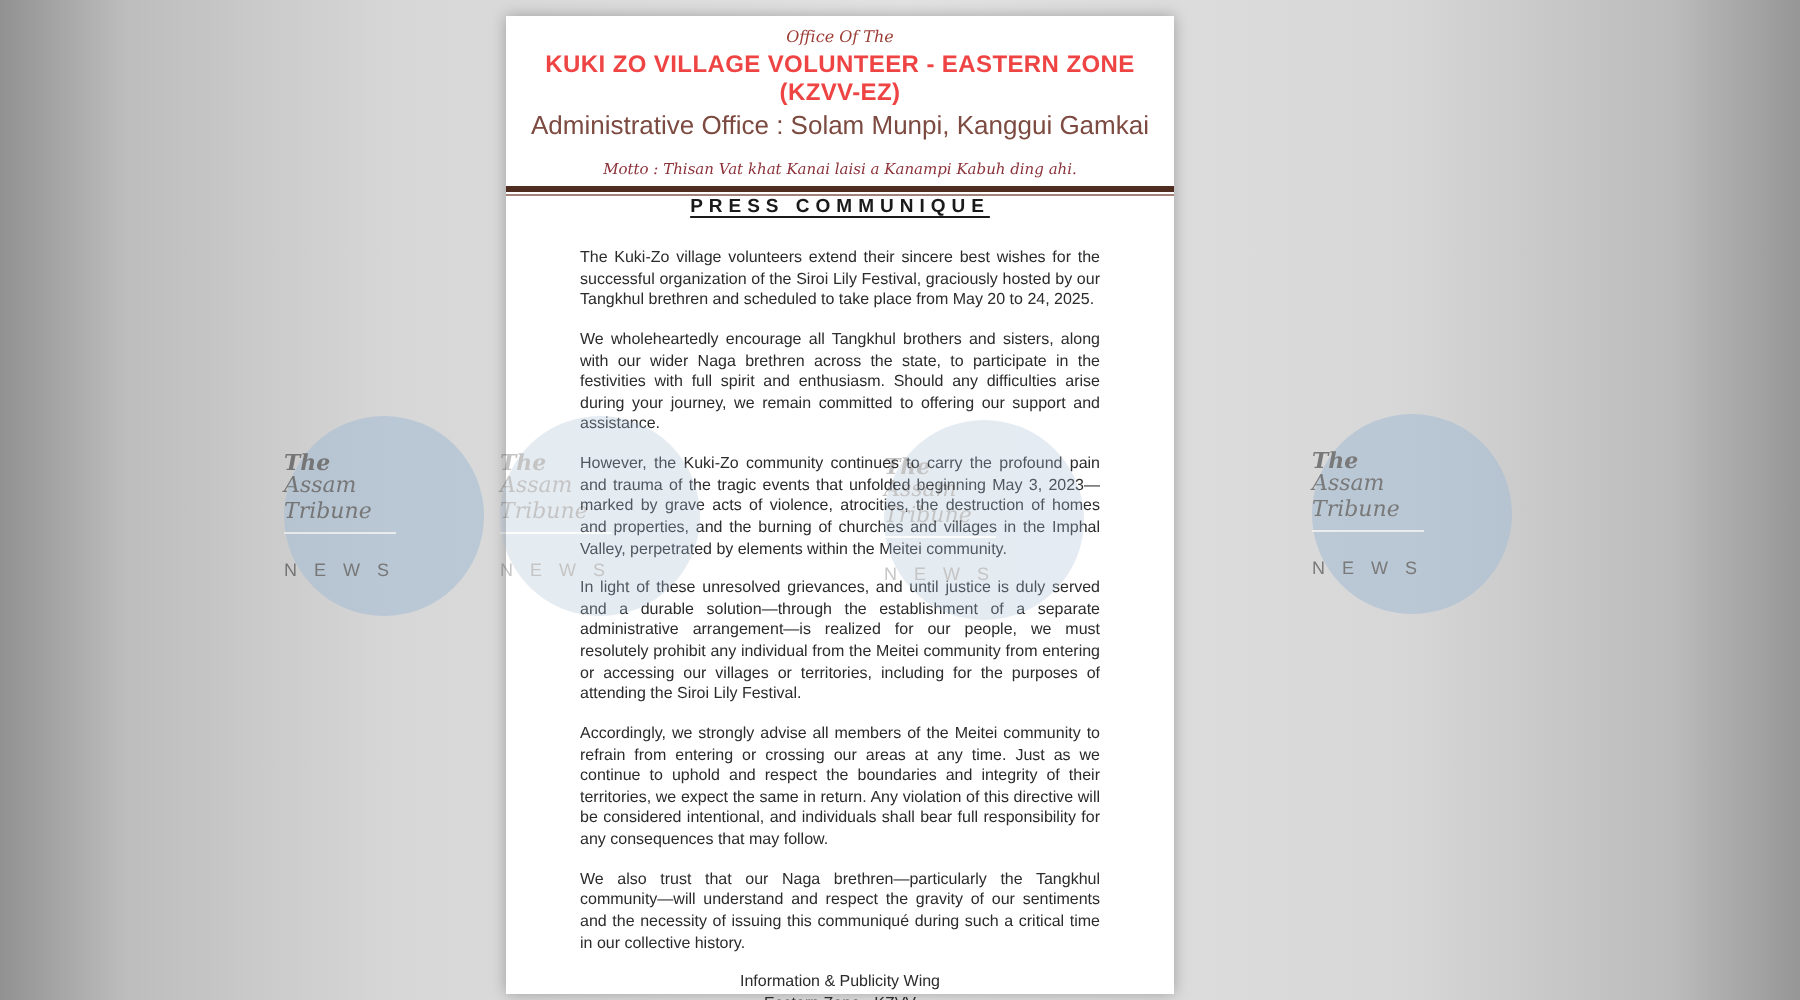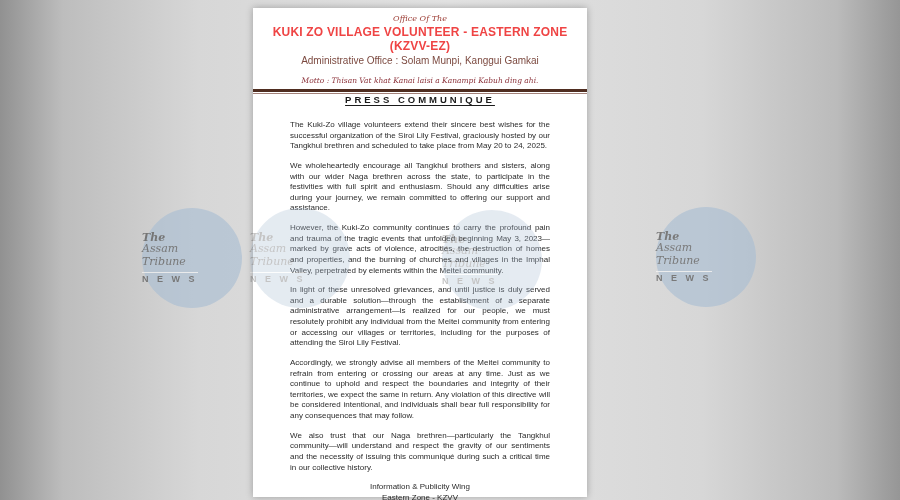--- a/index.html
+++ b/index.html
@@ -22,21 +22,21 @@
     font-family:"DejaVu Serif",serif;font-style:italic;
     font-size:8px;color:#9c3c34;
   }
   .org-name{
     margin-top:2px;
     font-size:12px;font-weight:bold;color:#ef4444;
     letter-spacing:.2px;
   }
   .admin-office{
     margin-top:2px;
-    font-size:10px;color:#7c4a40;
+    font-size:13px;color:#7c4a40;
   }
   .motto{
     margin-top:10px;
     font-family:"DejaVu Serif",serif;font-style:italic;
     font-size:7.5px;color:#8b3038;
   }
   .rule{margin-top:4px;}
   .rule .r1{height:3px;background:#4f2d20;}
   .rule .r2{height:1px;background:#a3827a;margin-top:1px;}
   .meta-row{
@@ -66,23 +66,23 @@
     position:absolute;width:100px;height:100px;border-radius:50%;
     background:#a9bed3;
     display:flex;flex-direction:column;align-items:flex-start;justify-content:center;
     color:#404040;text-align:center;z-index:5;pointer-events:none;
   }
   .wm-strong{opacity:.62;}
   .wm-faint{opacity:.30;}
   .wm-the{font-family:"DejaVu Serif",serif;font-weight:bold;font-style:italic;font-size:11px;line-height:1;}
   .wm-assam,.wm-tribune{font-family:"DejaVu Serif",serif;font-weight:normal;font-style:italic;font-size:11px;line-height:1.15;}
   .wm-news{
-    margin-top:4px;padding-top:1px;
+    margin-top:4px;padding-top:13px;
     border-top:1px solid rgba(255,255,255,.9);
-    font-size:9px;letter-spacing:3px;font-weight:bold;
+    font-size:9px;letter-spacing:3px;font-weight:normal;
   }
   .wm1{left:142px;top:208px;}
   .wm2{left:250px;top:208px;}
   .wm3{left:442px;top:210px;}
   .wm4{left:656px;top:207px;}
 </style>
 </head>
 <body>
 
 <div class="stage">

